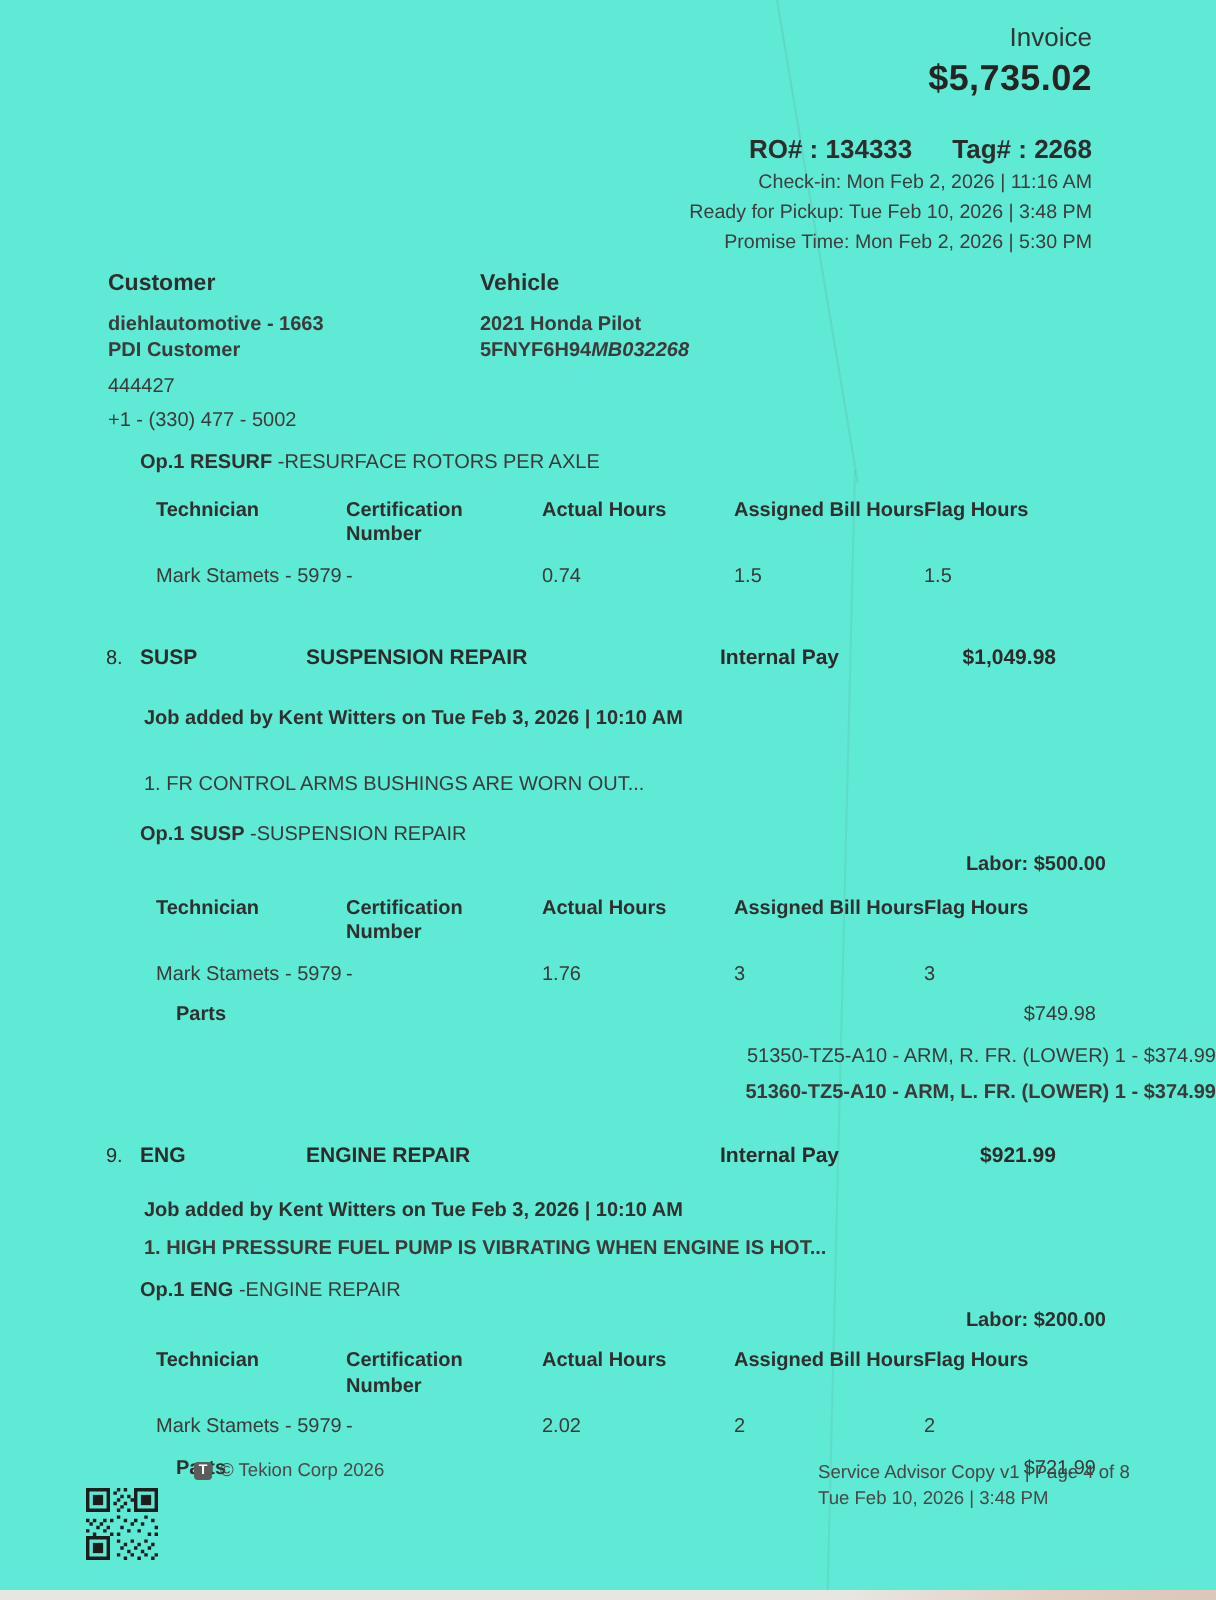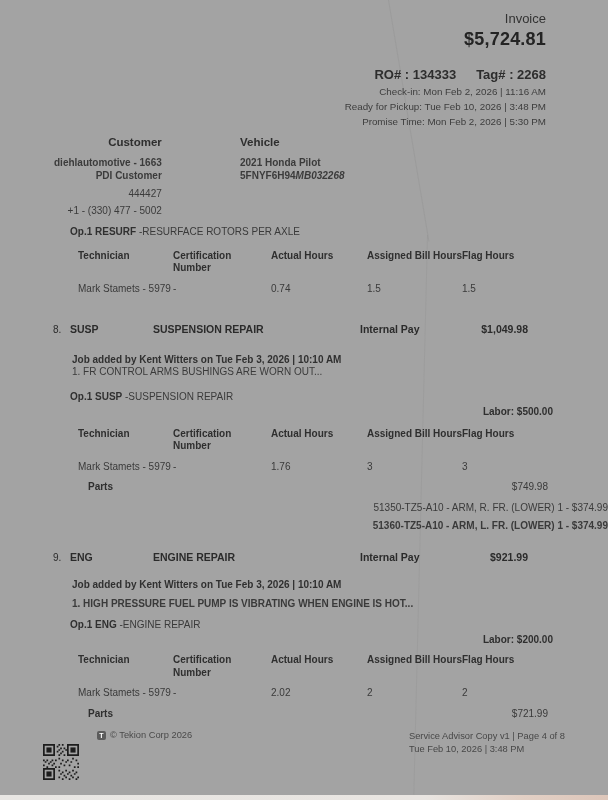--- a/index.html
+++ b/index.html
@@ -1,39 +1,39 @@
 <!DOCTYPE html>
 <html><head>
 <meta charset="utf-8">
 <style>
   html,body{margin:0;padding:0;background:#e9e7e4;}
   .page{
     position:relative; width:608px; height:800px; overflow:hidden;
-    background:#a3a3a3;
+    background:#5eead4;
     font-family:"Liberation Sans","DejaVu Sans",sans-serif;
     color:#3b3b3b;
     -webkit-font-smoothing:antialiased;
   }
   
   .fold-a{position:absolute;left:388px;top:0;width:1px;height:245px;background:rgba(110,110,110,.13);transform:rotate(-9.5deg);transform-origin:top left;}
   .fold-b{position:absolute;left:427px;top:235px;width:1px;height:560px;background:rgba(110,110,110,.11);transform:rotate(1.4deg);transform-origin:top left;}
   .bottom-edge{position:absolute;left:0;bottom:0;width:608px;height:5px;background:linear-gradient(to right,#e8e6e3,#e9e5e1 70%,#e3d0c5 86%,#ddc6ba);}
 
   
   .hdr{position:absolute;top:11px;right:62px;text-align:right;}
   .inv-label{font-size:13px;color:#333;}
   .inv-total{font-size:18px;font-weight:bold;color:#242424;margin-top:3px;letter-spacing:.2px;}
   .ro-line{margin-top:17px;font-size:13px;font-weight:bold;color:#2d2d2d;}
   .ro-line .tag{margin-left:20px;}
   .meta{font-size:9.8px;margin-top:4px;color:#3d3d3d;}
 
   
   .col{position:absolute;font-size:10px;line-height:13.5px;}
   .col .heading{font-size:11.5px;font-weight:bold;color:#2e2e2e;margin-bottom:6px;}
-  .customer{left:54px;top:136px;text-align:right;}
+  .customer{left:54px;top:136px;}
   .vehicle{left:240px;top:136px;}
   .advisor{left:412px;top:136px;}
   .semib{font-weight:bold;}
   .gap-top{margin-top:4px;}
   .transport-block{margin-top:13px;}
   .vin i{font-style:italic;}
 
   
   .content{position:absolute;left:0;top:226px;width:608px;font-size:10px;line-height:12.5px;color:#3a3a3a;}
   .op-line{margin-left:70px;}
@@ -42,42 +42,42 @@
   .ttable{display:grid;grid-template-columns:95px 98px 96px 95px auto;margin-left:78px;margin-top:11px;row-gap:8px;width:470px;}
   .th{font-weight:bold;color:#2f2f2f;}
   .sec-head{display:grid;grid-template-columns:17px 83px 207px 1fr auto;margin-left:53px;margin-right:80px;font-weight:bold;font-size:10.5px;color:#2b2b2b;align-items:baseline;}
   .sec-head .sec-num{font-weight:normal;font-size:10px;}
   .sec-total{text-align:left;padding-left:36px;}
   .mt-sec8{margin-top:28px;}
   .mt-sec9{margin-top:18px;}
   .job-note{margin-left:72px;font-weight:bold;color:#303030;}
   .concern{margin-left:72px;}
   .mt17{margin-top:17px;} .mt15{margin-top:15px;} .mt12{margin-top:12px;}
-  .mt9{margin-top:9px;} .mt8{margin-top:8px;} .mt7{margin-top:0;}
+  .mt9{margin-top:9px;} .mt8{margin-top:8px;} .mt7{margin-top:21px;}
   .mt6{margin-top:6px;font-weight:bold;} .mt3{margin-top:3px;} .mt2{margin-top:2px;}
   .parts-row{display:flex;justify-content:space-between;align-items:baseline;margin-left:88px;margin-right:60px;}
   .parts-label{font-weight:bold;color:#2f2f2f;}
   .part-line{margin-left:88px;text-align:right;}
 
   
   .f-left-row{position:absolute;left:97px;top:730px;display:flex;gap:4px;align-items:flex-end;font-size:9.3px;color:#4a4a4a;}
   .logo{width:9px;height:9px;background:#5c5c5c;border-radius:2px;color:#fff;font-size:7px;line-height:9px;text-align:center;font-weight:bold;flex:0 0 auto;}
   .qr{position:absolute;left:43px;top:742px;width:36px;height:40px;}
   .f-right{position:absolute;left:409px;top:730px;font-size:9.3px;line-height:13px;color:#474747;}
 </style>
 </head>
 <body>
 
 <div class="page">
   <div class="fold-a"></div>
   <div class="fold-b"></div>
 
   <header class="hdr">
     <div class="inv-label">Invoice</div>
-    <div class="inv-total">$5,724.81</div>
+    <div class="inv-total">$5,735.02</div>
     <div class="ro-line">
       <span>RO# : 134333</span><span class="tag">Tag# : 2268</span>
     </div>
     <div class="meta">Check-in: Mon Feb 2, 2026 | 11:16 AM</div>
     <div class="meta">Ready for Pickup: Tue Feb 10, 2026 | 3:48 PM</div>
     <div class="meta">Promise Time: Mon Feb 2, 2026 | 5:30 PM</div>
   </header>
 
   <section class="col customer">
     <div class="heading">Customer</div>

